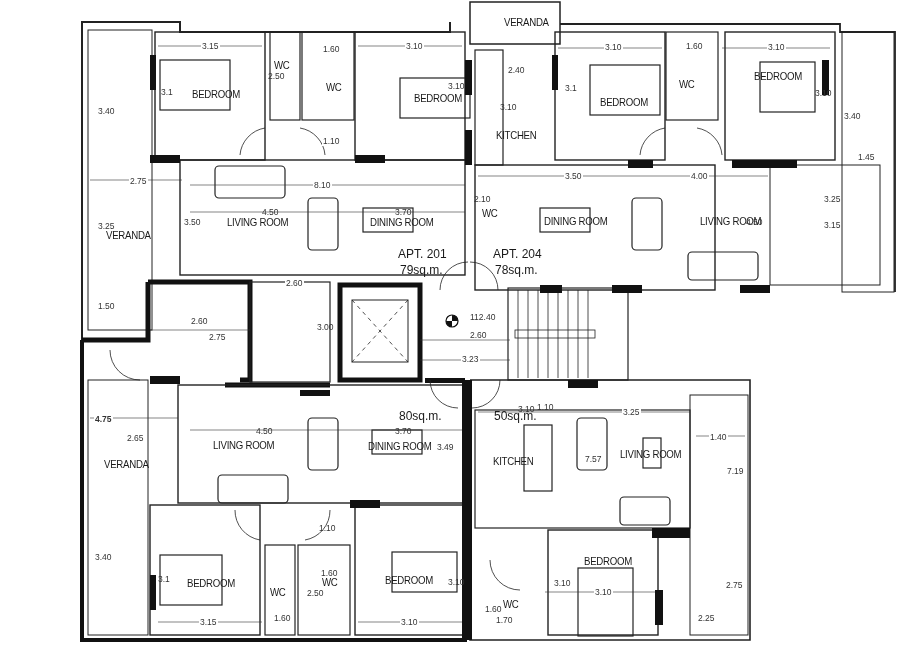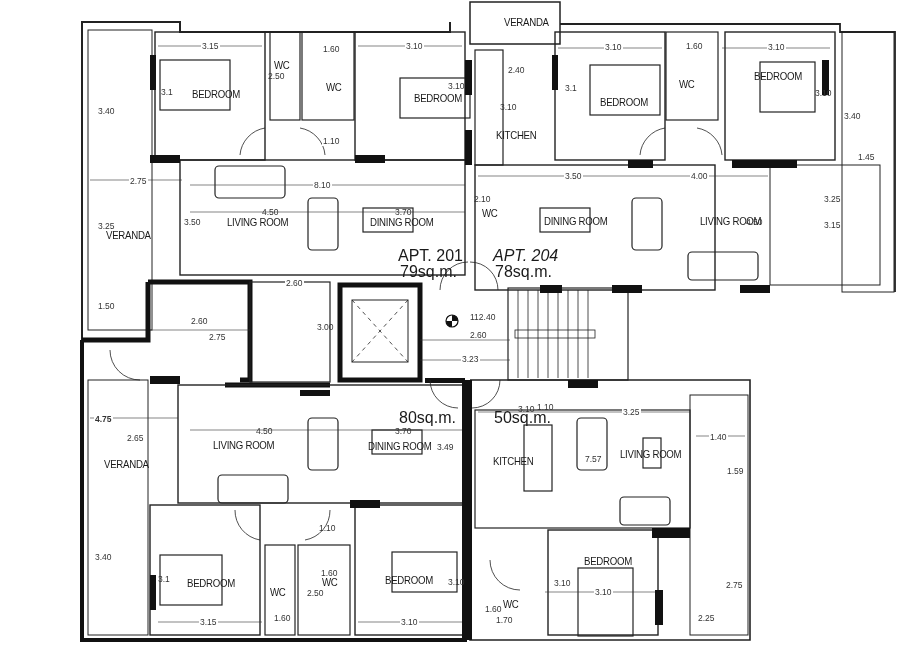--- a/index.html
+++ b/index.html
@@ -1,20 +1,20 @@
 <!DOCTYPE html>
 <html><head>
 <meta charset="utf-8">
 <style>
   html, body { margin: 0; padding: 0; background: #ffffff; }
   body { width: 900px; height: 652px; position: relative; overflow: hidden; font-family: "Liberation Sans", sans-serif; }
   #plan { position: absolute; left: 0; top: 0; width: 900px; height: 652px; }
   .lbl { position: absolute; font-family: "Liberation Sans", sans-serif; color: #1a1a1a; white-space: nowrap; line-height: 1; }
   .room { font-size: 10.5px; letter-spacing: -0.3px; transform: scaleX(0.92); transform-origin: left top; }
-  .apt { font-size: 16px; text-align: right; }
+  .apt { font-size: 12px; text-align: right; }
   .dim { font-size: 8.5px; color: #333; background: #fff; padding: 0 1px; }
   .dim.nobg { background: transparent; }
 </style>
 </head>
 <body>
 
 <svg id="plan" viewBox="0 0 900 652" xmlns="http://www.w3.org/2000/svg">
   <g fill="none" stroke="#222" stroke-width="1.2">
 
     <rect x="82" y="22" width="812" height="618" stroke="#555" stroke-width="0.8" fill="none" opacity="0"></rect>
@@ -179,21 +179,21 @@
 <div class="lbl apt" style="left:400px;top:264px;">79sq.m.</div>
 
 <div class="lbl room" style="left:504px;top:17px;">VERANDA</div>
 <div class="lbl room" style="left:496px;top:130px;">KITCHEN</div>
 <div class="lbl room" style="left:600px;top:97px;">BEDROOM</div>
 <div class="lbl room" style="left:679px;top:79px;">WC</div>
 <div class="lbl room" style="left:754px;top:71px;">BEDROOM</div>
 <div class="lbl room" style="left:482px;top:208px;">WC</div>
 <div class="lbl room" style="left:544px;top:216px;">DINING ROOM</div>
 <div class="lbl room" style="left:700px;top:216px;">LIVING ROOM</div>
-<div class="lbl apt" style="left:493px;top:248px;font-style:italic;">APT. 204</div>
+<div class="lbl apt" style="left:493px;top:248px;">APT. 204</div>
 <div class="lbl apt" style="left:495px;top:264px;">78sq.m.</div>
 
 <div class="lbl room" style="left:104px;top:459px;">VERANDA</div>
 <div class="lbl room" style="left:213px;top:440px;">LIVING ROOM</div>
 <div class="lbl room" style="left:368px;top:441px;">DINING ROOM</div>
 <div class="lbl apt" style="left:399px;top:410px;">80sq.m.</div>
 <div class="lbl room" style="left:187px;top:578px;">BEDROOM</div>
 <div class="lbl room" style="left:270px;top:587px;">WC</div>
 <div class="lbl room" style="left:322px;top:577px;">WC</div>
 <div class="lbl room" style="left:385px;top:575px;">BEDROOM</div>
@@ -253,19 +253,19 @@
 <div class="lbl dim nobg" style="left:306px;top:589px;">2.50</div>
 <div class="lbl dim nobg" style="left:273px;top:614px;">1.60</div>
 <div class="lbl dim" style="left:199px;top:618px;">3.15</div>
 <div class="lbl dim" style="left:400px;top:618px;">3.10</div>
 <div class="lbl dim nobg" style="left:447px;top:578px;">3.10</div>
 <div class="lbl dim nobg" style="left:517px;top:405px;">3.10</div>
 <div class="lbl dim nobg" style="left:536px;top:403px;">1.10</div>
 <div class="lbl dim" style="left:622px;top:408px;">3.25</div>
 <div class="lbl dim nobg" style="left:584px;top:455px;">7.57</div>
 <div class="lbl dim" style="left:709px;top:433px;">1.40</div>
-<div class="lbl dim nobg" style="left:726px;top:467px;">1.59</div>
+<div class="lbl dim nobg" style="left:726px;top:467px;">7.19</div>
 <div class="lbl dim nobg" style="left:553px;top:579px;">3.10</div>
 <div class="lbl dim" style="left:594px;top:588px;">3.10</div>
 <div class="lbl dim nobg" style="left:725px;top:581px;">2.75</div>
 <div class="lbl dim nobg" style="left:697px;top:614px;">2.25</div>
 <div class="lbl dim nobg" style="left:484px;top:605px;">1.60</div>
 <div class="lbl dim nobg" style="left:495px;top:616px;">1.70</div>
 
 </body></html>

